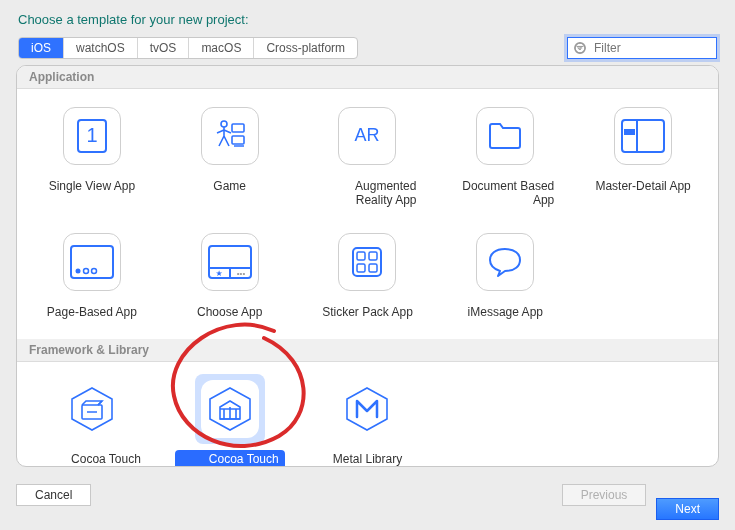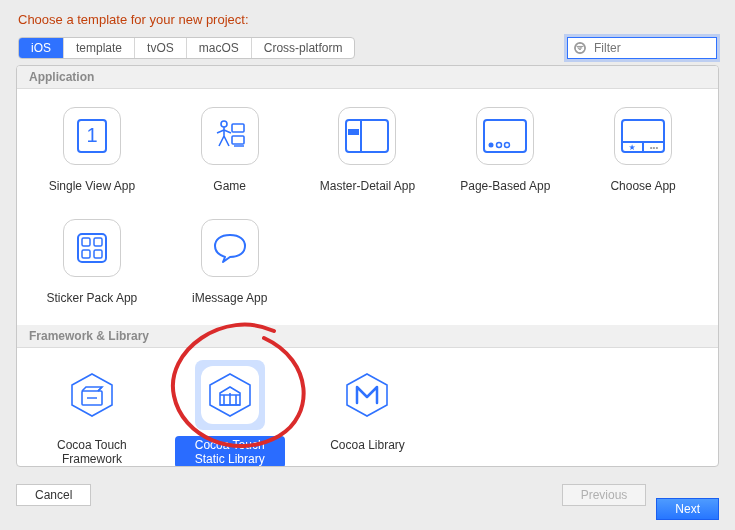--- a/index.html
+++ b/index.html
@@ -9,21 +9,21 @@
     height: 530px;
     background: #ececec;
     font-family: -apple-system, "Helvetica Neue", Arial, sans-serif;
     font-size: 13px;
     color: #333;
     overflow: hidden;
   }
   .title-prompt {
     padding: 12px 18px 10px 18px;
     font-size: 13px;
-    color: #c2410c;
+    color: #0f766e;
   }
   .tabs-row {
     display: flex;
     align-items: center;
     padding: 0 18px 6px 18px;
     gap: 14px;
   }
   .tab-group {
     display: flex;
     align-items: center;
@@ -64,21 +64,21 @@
   .filter-ic {
     position: absolute;
     left: 6px; top: 4px;
     width: 14px; height: 14px;
     color: #9a9a9a;
   }
 
   .scroll-panel {
     margin: 0 16px;
     border: 1px solid #c8c8c8;
-    border-radius: 4px;
+    border-radius: 10px;
     background: #fff;
     height: 402px;
     overflow: hidden;
   }
 
   .section-header {
     background: #f0f0f0;
     border-bottom: 1px solid #dcdcdc;
     padding: 4px 12px;
     font-size: 12px;
@@ -108,21 +108,21 @@
     background: #fff;
     display: flex;
     align-items: center;
     justify-content: center;
     color: #2f72ff;
   }
   .template .lbl {
     margin-top: 6px;
     font-size: 12px;
     color: #333;
-    text-align: center;
+    text-align: right;
     line-height: 14px;
     max-width: 110px;
     padding: 2px 6px;
     border-radius: 4px;
   }
   .template.selected .icon-box-wrap {
     background: #cfe0ff;
     padding: 6px;
     border-radius: 8px;
   }
@@ -176,21 +176,21 @@
   }
 </style>
 </head>
 <body>
 
 <div class="title-prompt">Choose a template for your new project:</div>
 
 <div class="tabs-row">
   <div class="tab-group">
     <div class="tab selected">iOS</div>
-    <div class="tab">template</div>
+    <div class="tab">watchOS</div>
     <div class="tab">tvOS</div>
     <div class="tab">macOS</div>
     <div class="tab">Cross-platform</div>
   </div>
   <div class="spacer"></div>
   <div class="filter-wrap">
     <svg class="filter-ic" viewBox="0 0 16 16">
       <circle cx="8" cy="8" r="6" fill="none" stroke="currentColor" stroke-width="1.5"></circle>
       <path d="M4 8 L7 11 L12 5" fill="none" stroke="currentColor" stroke-width="1.5" stroke-linecap="round" transform="scale(0.6) translate(5,5)"></path>
       <path d="M3 3 L13 13" stroke="none"></path>
@@ -232,21 +232,43 @@
                 <rect x="22" y="8" width="12" height="8" rx="1"></rect>
                 <rect x="22" y="20" width="12" height="8" rx="1"></rect>
                 <line x1="24" y1="30" x2="34" y2="30"></line>
               </g>
             </svg>
       </div>
         </div>
       <div class="lbl">Game</div>
     </div>
 
-
+    <div class="template">
+      <div class="icon-box-wrap">
+          <div class="icon-box">
+        <svg width="40" height="40" viewBox="0 0 40 40">
+              <text x="20" y="25" text-anchor="middle" font-size="18" fill="#2f72ff" font-family="Helvetica" font-weight="300">AR</text>
+            </svg>
+      </div>
+        </div>
+      <div class="lbl">Augmented Reality App</div>
+    </div>
+
+    <div class="template">
+      <div class="icon-box-wrap">
+          <div class="icon-box">
+        <svg width="40" height="40" viewBox="0 0 40 40">
+              <g stroke="#2f72ff" stroke-width="2" fill="none">
+                <path d="M5 14 L5 10 Q5 8 7 8 L15 8 L18 12 L33 12 Q35 12 35 14 L35 30 Q35 32 33 32 L7 32 Q5 32 5 30 Z"></path>
+              </g>
+            </svg>
+      </div>
+        </div>
+      <div class="lbl">Document Based App</div>
+    </div>
 
     <div class="template">
       <div class="icon-box-wrap">
           <div class="icon-box">
         <svg width="44" height="34" viewBox="0 0 44 34">
               <rect x="1" y="1" width="42" height="32" rx="3" fill="none" stroke="#2f72ff" stroke-width="2"></rect>
               <line x1="16" y1="1" x2="16" y2="33" stroke="#2f72ff" stroke-width="2"></line>
               <rect x="3" y="10" width="11" height="6" fill="#2f72ff"></rect>
             </svg>
       </div>
@@ -353,21 +375,21 @@
 
     <div class="template">
       <div class="icon-box-wrap">
           <div class="icon-box" style="border:none;">
         <svg class="hex" viewBox="0 0 48 48">
               <polygon points="24,3 44,14 44,34 24,45 4,34 4,14" fill="#fff" stroke="#2f72ff" stroke-width="1.6"></polygon>
               <path d="M14 32 L14 16 L24 26 L34 16 L34 32" fill="none" stroke="#2f72ff" stroke-width="2.5" stroke-linejoin="round" stroke-linecap="round"></path>
             </svg>
       </div>
         </div>
-      <div class="lbl">Cocoa Library</div>
+      <div class="lbl">Metal Library</div>
     </div>
 
   </div>
 
 </div>
 
 <div class="bottom-bar">
   <button class="btn">Cancel</button>
   <div class="spacer"></div>
   <button class="btn disabled">Previous</button>

